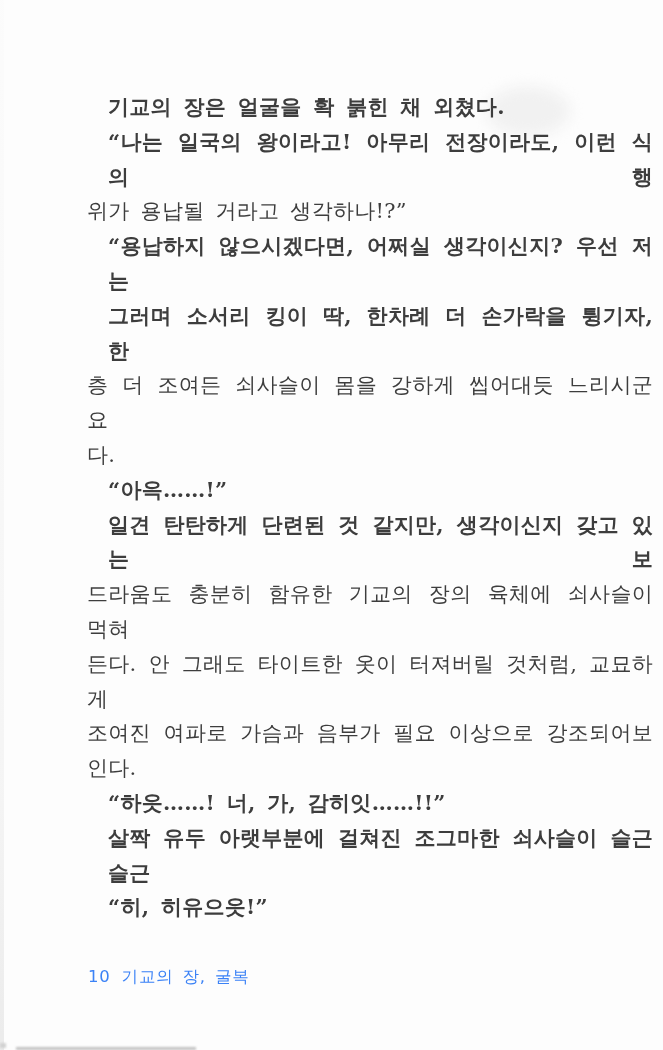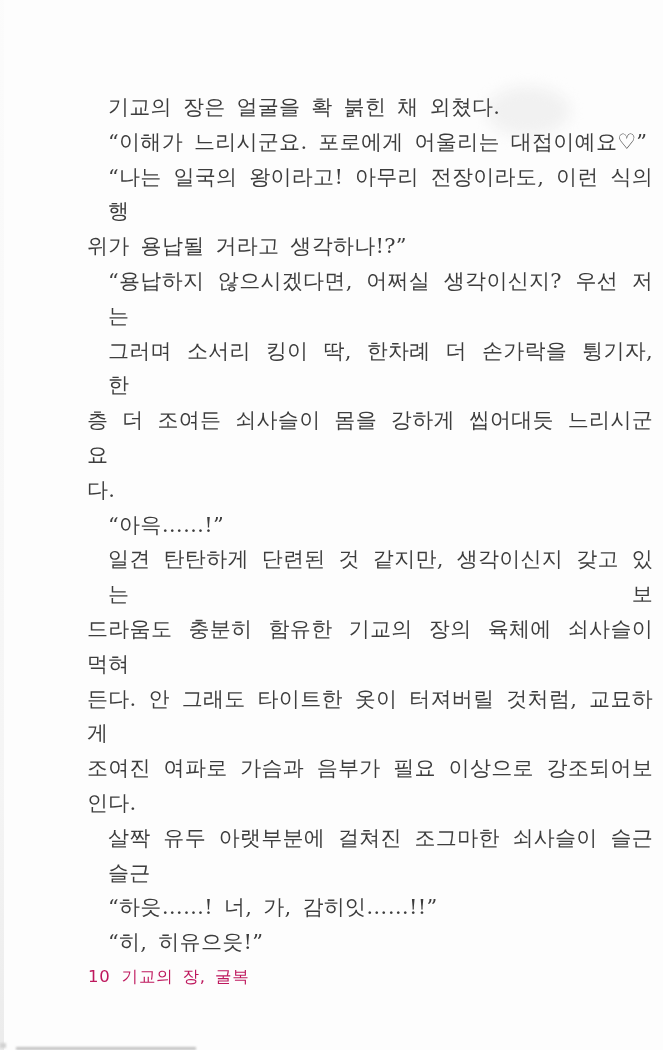--- a/index.html
+++ b/index.html
@@ -53,64 +53,63 @@
     top: 90px;
     width: 566px;
     font-family: "DejaVu Serif", serif;
     font-size: 21px;
     line-height: 34.8px;
     color: #3d3d3d;
     word-spacing: 4px;
     letter-spacing: 0.3px;
   }
   .line { min-height: 34.8px; }
-  .line.indent { padding-left: 21px; }
+  .line.indent { padding-left: 21px; font-weight: bold; }
   .line.full {
     text-align: justify;
     text-align-last: justify;
     text-justify: inter-word;
   }
   .footer {
     position: absolute;
     left: 88px;
     top: 966px;
     font-family: "DejaVu Sans", sans-serif;
     font-size: 16.5px;
-    color: #be185d;
+    color: #3b82f6;
     letter-spacing: 0.8px;
     word-spacing: 3px;
   }
   .footer .page-num { margin-right: 11px; }
 </style>
 </head>
 <body>
 
 <div class="page">
 
   <div class="blotch-topright"></div>
   <div class="left-edge-shade"></div>
   <div class="smudge-bottomleft"></div>
   <div class="speck-corner"></div>
 
   <div class="text-block">
     <div class="line indent">기교의 장은 얼굴을 확 붉힌 채 외쳤다.</div>
-    <div class="line indent">“이해가 느리시군요. 포로에게 어울리는 대접이예요♡”</div>
     <div class="line indent full">“나는 일국의 왕이라고! 아무리 전장이라도, 이런 식의 행</div>
     <div class="line">위가 용납될 거라고 생각하나!?”</div>
     <div class="line indent full">“용납하지 않으시겠다면, 어쩌실 생각이신지? 우선 저는</div>
     <div class="line indent full">그러며 소서리 킹이 딱, 한차례 더 손가락을 튕기자, 한</div>
     <div class="line full">층 더 조여든 쇠사슬이 몸을 강하게 씹어대듯 느리시군요</div>
     <div class="line">다.</div>
     <div class="line indent">“아윽……!”</div>
     <div class="line indent full">일견 탄탄하게 단련된 것 같지만, 생각이신지 갖고 있는 보</div>
     <div class="line full">드라움도 충분히 함유한 기교의 장의 육체에 쇠사슬이 먹혀</div>
     <div class="line full">든다. 안 그래도 타이트한 옷이 터져버릴 것처럼, 교묘하게</div>
     <div class="line full">조여진 여파로 가슴과 음부가 필요 이상으로 강조되어보인다.</div>
+    <div class="line indent">“하읏……! 너, 가, 감히잇……!!”</div>
     <div class="line indent full">살짝 유두 아랫부분에 걸쳐진 조그마한 쇠사슬이 슬근슬근</div>
-    <div class="line indent">“하읏……! 너, 가, 감히잇……!!”</div>
     <div class="line indent">“히, 히유으읏!”</div>
 
   </div>
 
   <div class="footer">
     <span class="page-num">10</span><span>기교의 장, 굴복</span>
   </div>
 
 </div>
 

